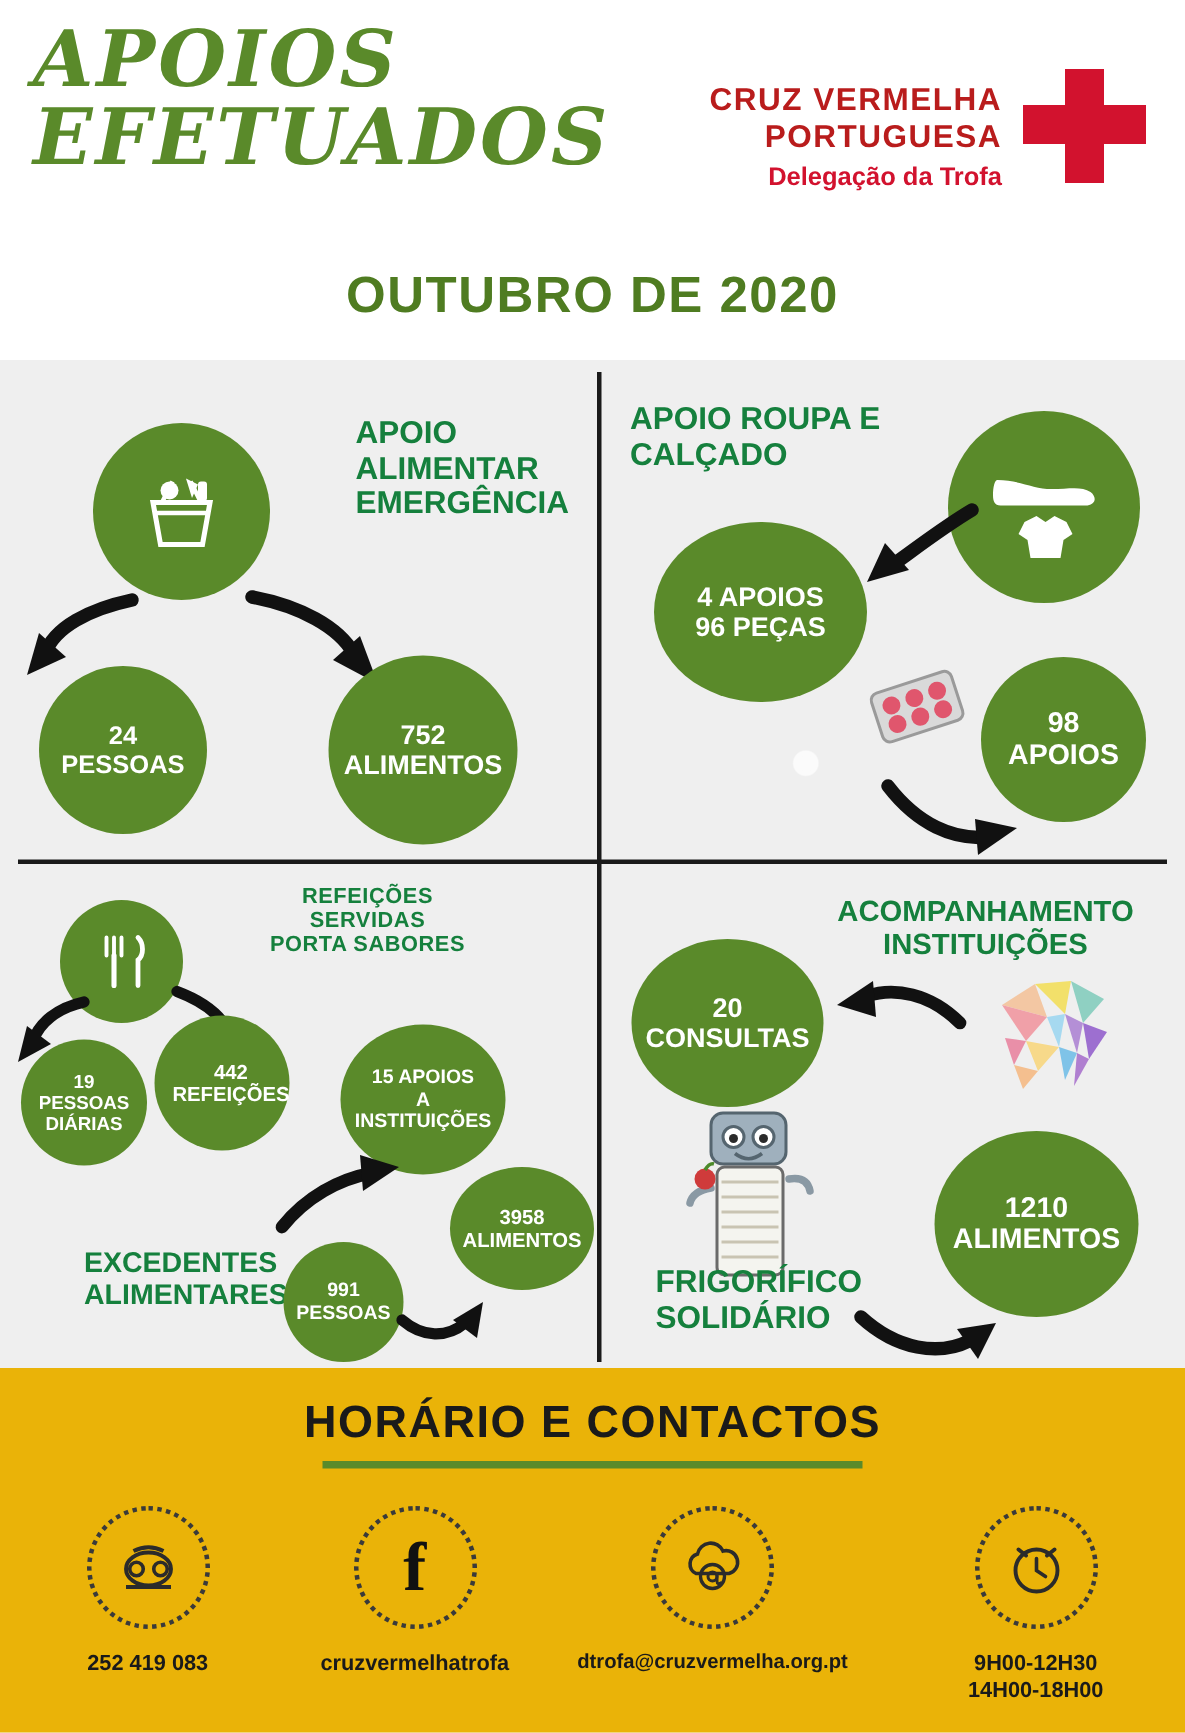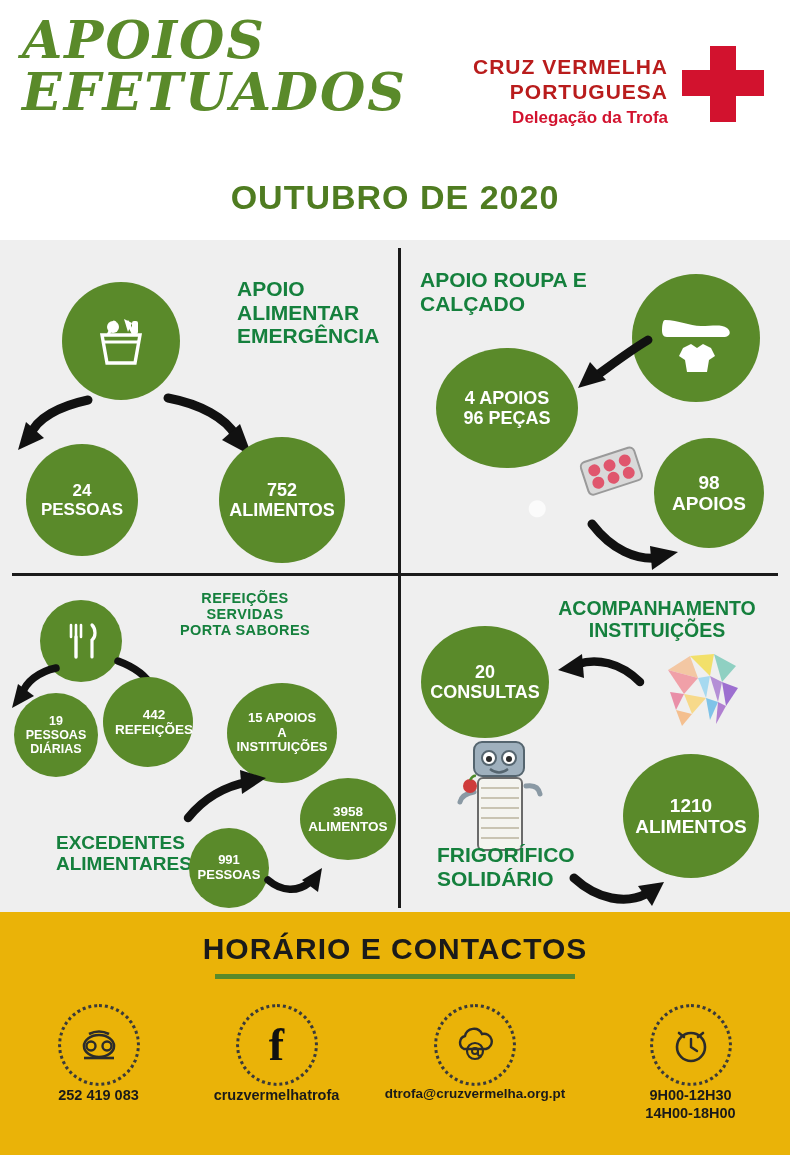--- a/index.html
+++ b/index.html
@@ -192,20 +192,21 @@
     width: 76px;
     height: 76px;
     margin: 0 auto;
     border: 3px dotted #3a3a3a;
     border-radius: 50%;
     display: flex;
     align-items: center;
     justify-content: center;
   }
   .contact .clabel {
+    margin-top: 14px;
     font-size: 14.5px;
     font-weight: bold;
     color: #1a1a1a;
     white-space: pre-line;
     line-height: 1.25;
   }
   .contact .clabel.small { font-size: 13.5px; }
 </style>
 </head>
 <body>

